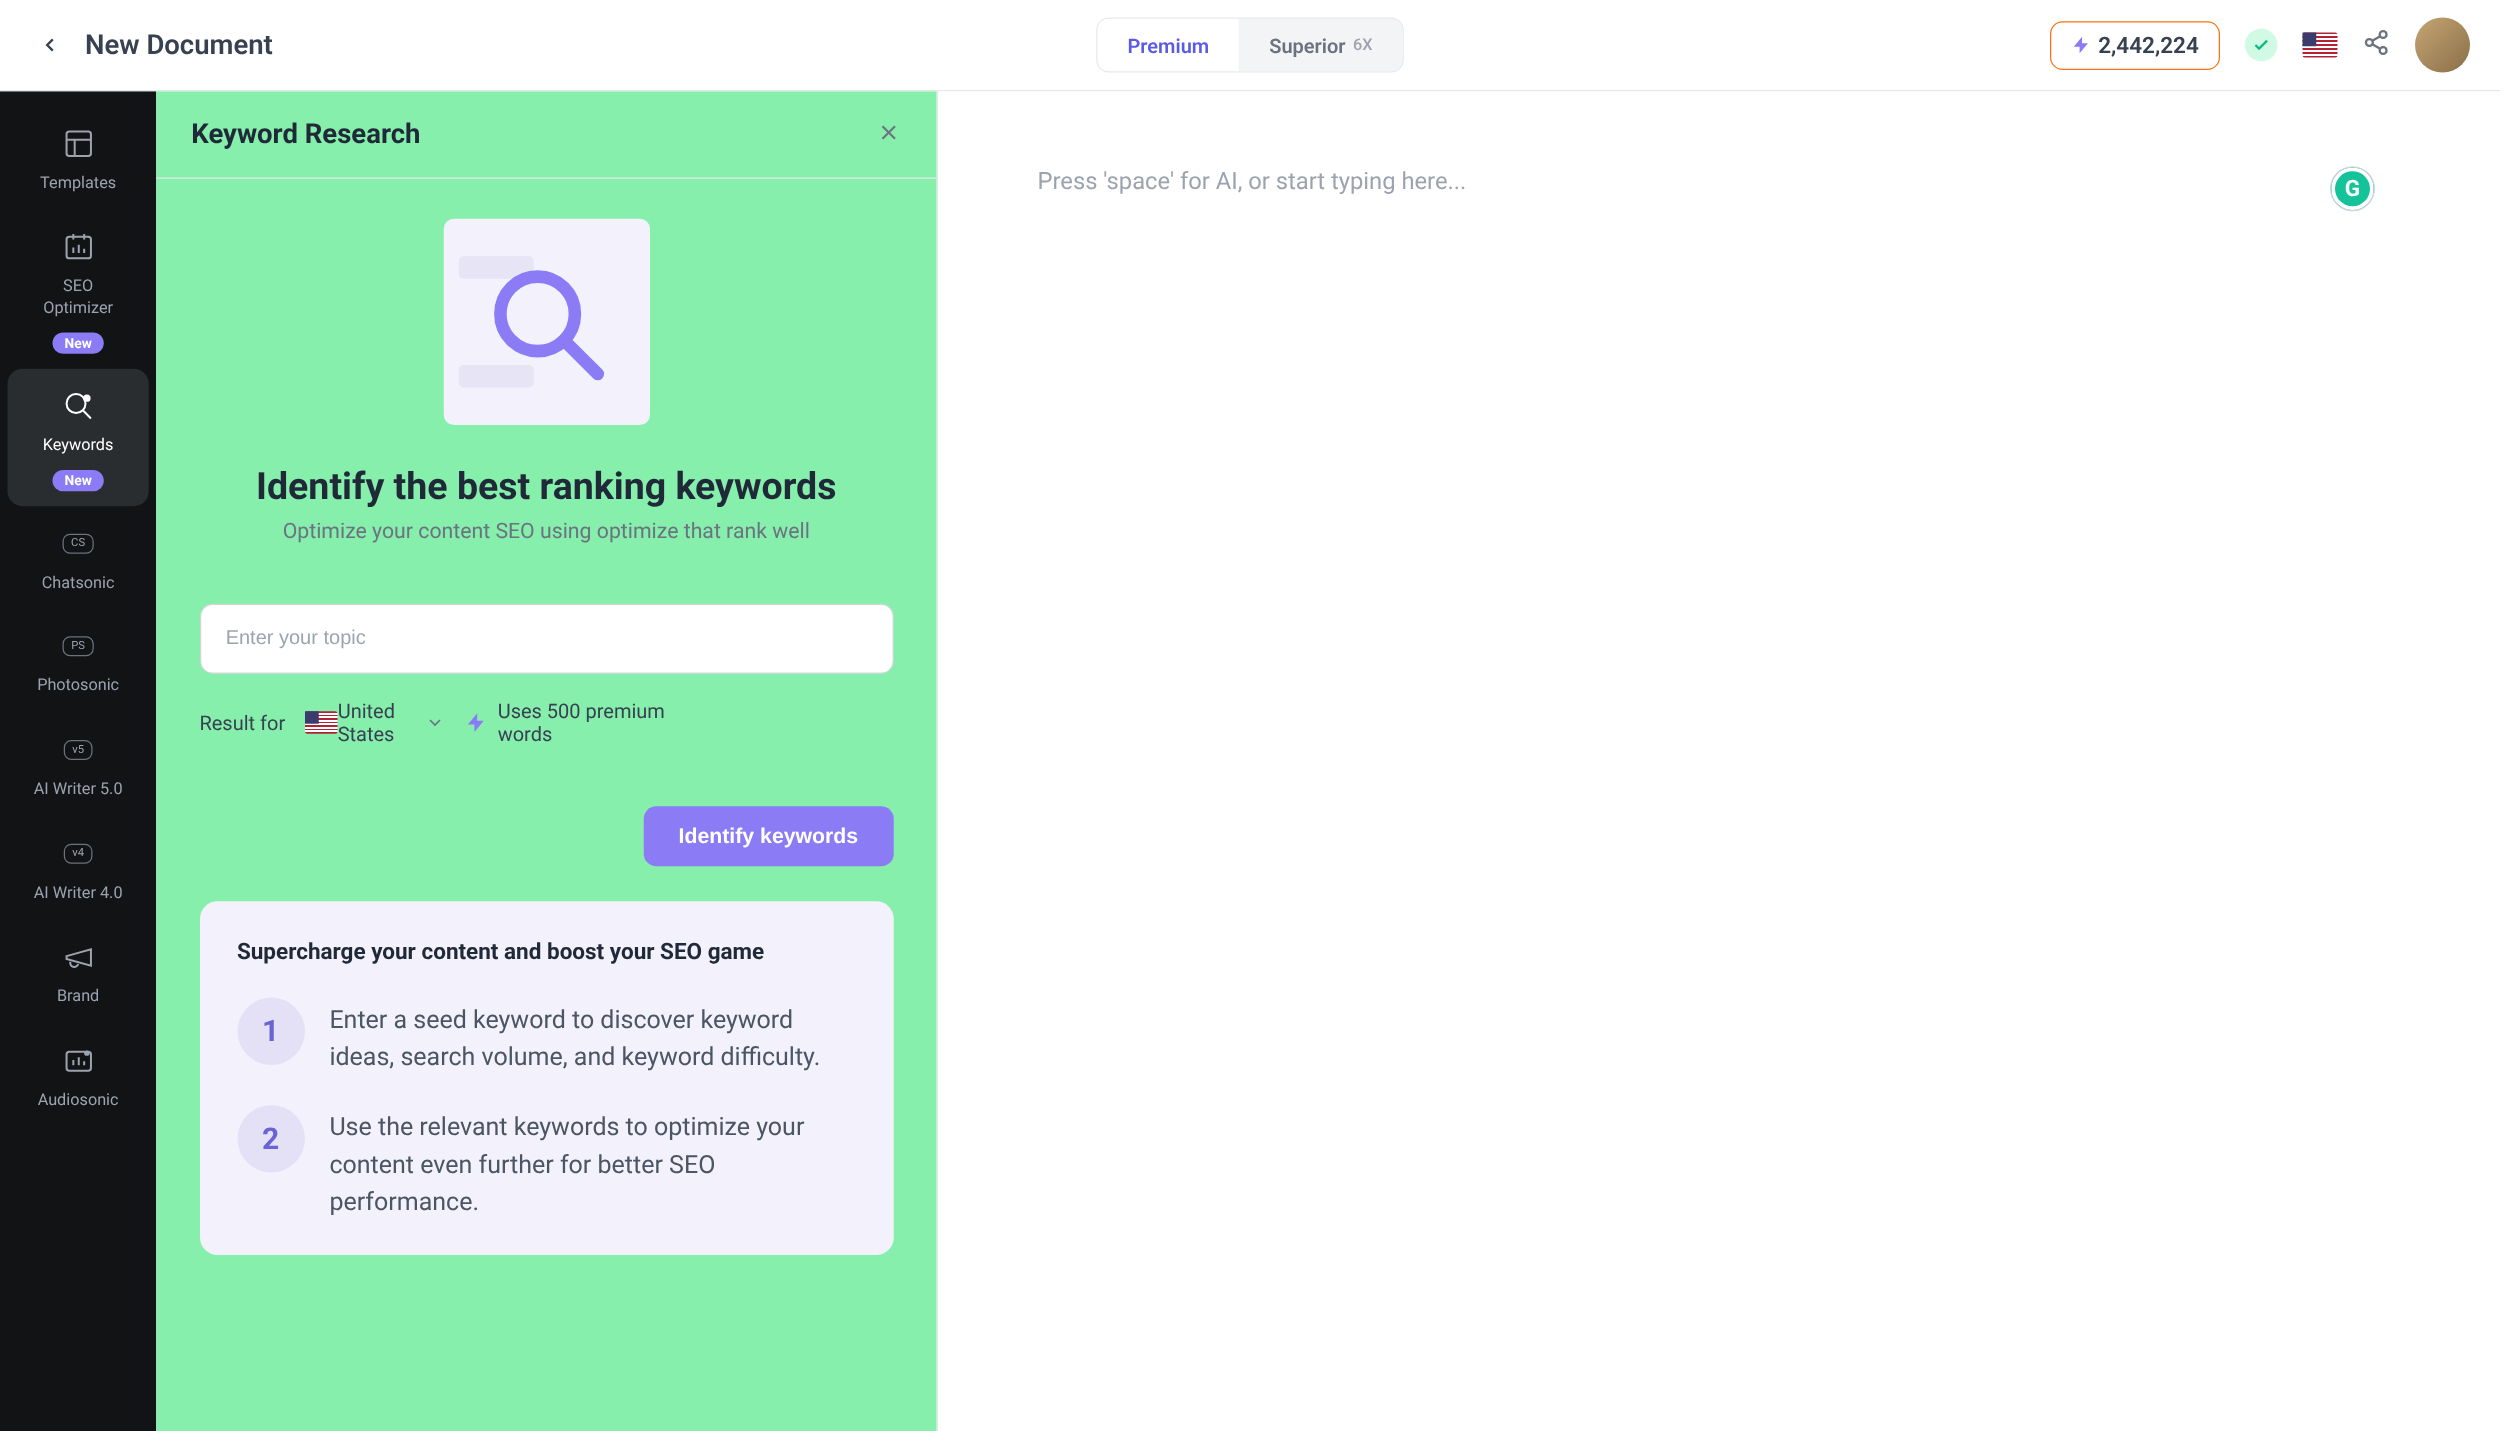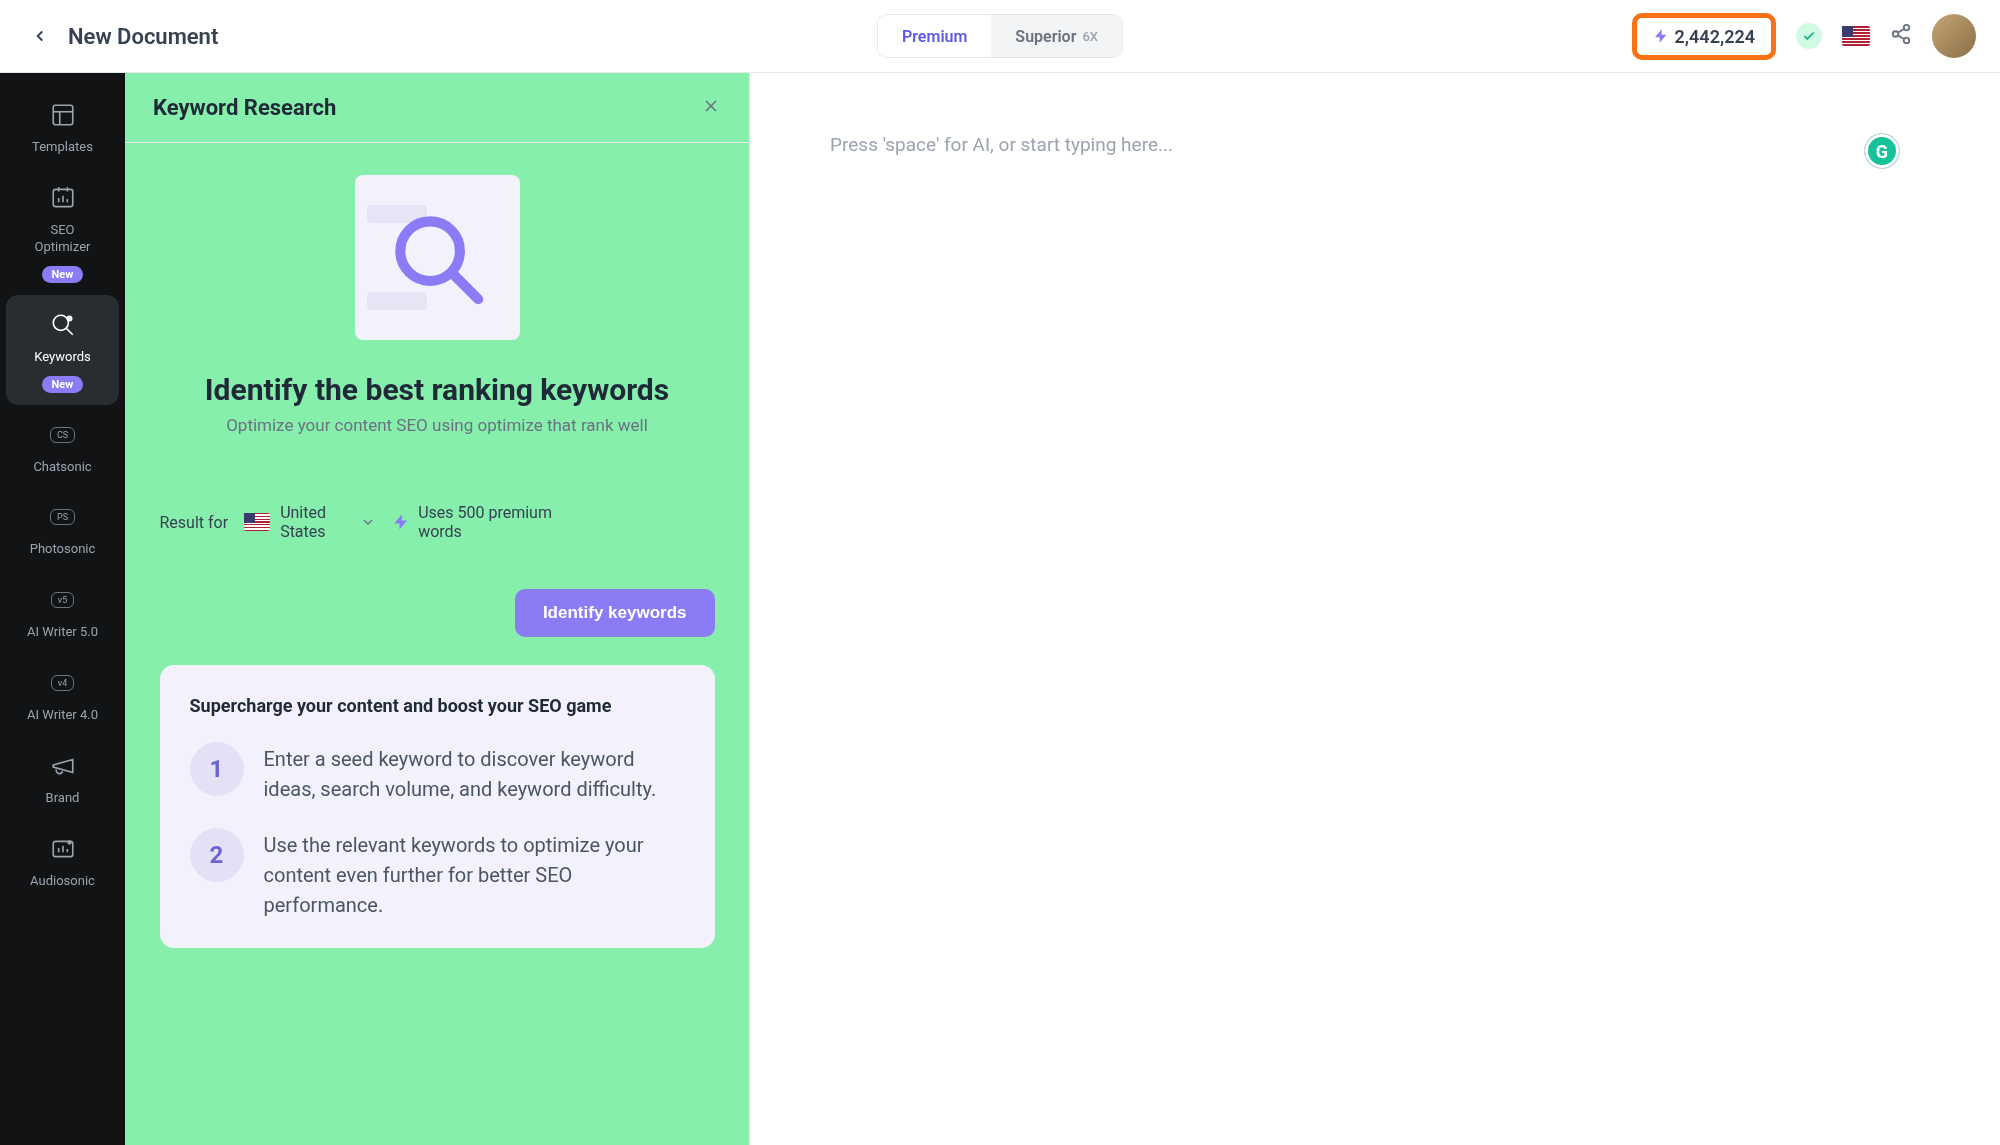--- a/index.html
+++ b/index.html
@@ -7,21 +7,21 @@
 .app { display: flex; flex-direction: column; height: 100vh; width: 100vw; }
 .topbar { display: flex; align-items: center; height: 73px; padding: 0 24px; border-bottom: 1px solid #e5e7eb; position: relative; }
 .back-btn { display: flex; align-items: center; justify-content: center; width: 32px; height: 32px; cursor: pointer; color: #374151; }
 .doc-title { font-size: 22px; font-weight: 600; color: #374151; margin-left: 12px; }
 .plan-toggle { position: absolute; left: 50%; transform: translateX(-50%); display: flex; border: 1px solid #e5e7eb; border-radius: 10px; overflow: hidden; height: 44px; }
 .plan-option { display: flex; align-items: center; padding: 0 24px; font-size: 16px; font-weight: 600; cursor: pointer; gap: 6px; }
 .plan-option.premium { color: #5b5ce6; background: #fff; }
 .plan-option.superior { color: #6b7280; background: #f3f4f6; }
 .plan-badge { font-size: 13px; color: #9ca3af; font-weight: 500; }
 .topbar-right { margin-left: auto; display: flex; align-items: center; gap: 20px; }
-.credits { display: flex; align-items: center; gap: 6px; border: 5px solid #f97316; border-radius: 10px; padding: 8px 16px; font-size: 18px; font-weight: 600; color: #374151; }
+.credits { display: flex; align-items: center; gap: 6px; border: 1px solid #f97316; border-radius: 10px; padding: 8px 16px; font-size: 18px; font-weight: 600; color: #374151; }
 .credits svg { color: #8b7cf6; }
 .check-badge { width: 26px; height: 26px; border-radius: 50%; background: #d1fae5; display: flex; align-items: center; justify-content: center; color: #10b981; }
 .flag { width: 28px; height: 20px; border-radius: 2px; }
 .share-icon { color: #6b7280; cursor: pointer; }
 .avatar { width: 44px; height: 44px; border-radius: 50%; background: linear-gradient(135deg, #c4a574, #8b6f47); }
 .body { display: flex; flex: 1; min-height: 0; }
 .sidebar { width: 125px; background: #111315; display: flex; flex-direction: column; padding-top: 12px; overflow-y: auto; }
 .sidebar-item { display: flex; flex-direction: column; align-items: center; padding: 12px 25px; color: #9ca3af; cursor: pointer; font-size: 13px; text-align: center; gap: 6px; }
 .sidebar-item.active { background: #2a2d30; border-radius: 12px; margin: 0 6px; color: #fff; }
 .sidebar-item .icon-box { width: 36px; height: 36px; display: flex; align-items: center; justify-content: center; }
@@ -35,21 +35,21 @@
 .panel-body { padding: 32px; display: flex; flex-direction: column; align-items: center; }
 .hero-icon { width: 165px; height: 165px; background: #f3f1fc; border-radius: 8px; display: flex; align-items: center; justify-content: center; margin-bottom: 32px; position: relative; }
 .hero-icon::before { content: ''; position: absolute; left: 12px; top: 30px; width: 60px; height: 18px; background: #e6e4f5; border-radius: 4px; }
 .hero-icon::after { content: ''; position: absolute; left: 12px; bottom: 30px; width: 60px; height: 18px; background: #e6e4f5; border-radius: 4px; }
 .hero-headline { font-size: 30px; font-weight: 700; color: #1f2937; text-align: center; margin-bottom: 8px; }
 .hero-sub { font-size: 17px; color: #6b7280; text-align: center; margin-bottom: 48px; }
 .topic-input { width: 100%; max-width: 555px; border: 1px solid #d1d5db; border-radius: 10px; padding: 18px 20px; font-size: 16px; color: #374151; outline: none; }
 .topic-input::placeholder { color: #9ca3af; }
 .options-row { display: flex; align-items: center; width: 100%; max-width: 555px; margin-top: 20px; gap: 16px; font-size: 16px; color: #374151; flex-wrap: wrap; }
 .options-row .label { color: #374151; max-width: 70px; }
-.country-select { display: flex; align-items: center; gap: 10px; cursor: pointer; }
+.country-select { display: flex; align-items: center; cursor: pointer; }
 .country-select .chev { color: #6b7280; }
 .usage { display: flex; align-items: center; gap: 8px; color: #374151; }
 .usage svg { color: #8b7cf6; }
 .identify-btn { align-self: flex-end; margin-right: calc((100% - 555px) / 2); margin-top: 48px; background: #8b7cf6; color: #fff; font-size: 17px; font-weight: 600; padding: 14px 28px; border: none; border-radius: 10px; cursor: pointer; }
 .info-card { width: 100%; max-width: 555px; background: #f3f1fc; border-radius: 14px; padding: 28px 30px; margin-top: 28px; }
 .info-card-title { font-size: 18px; font-weight: 700; color: #1f2937; margin-bottom: 24px; line-height: 1.4; }
 .info-step { display: flex; gap: 20px; margin-bottom: 24px; }
 .info-step:last-child { margin-bottom: 0; }
 .step-num { width: 54px; height: 54px; border-radius: 50%; background: #e4e1f7; color: #6b63d4; display: flex; align-items: center; justify-content: center; font-size: 24px; font-weight: 700; flex-shrink: 0; }
 .step-text { font-size: 20px; color: #4b5563; line-height: 1.5; padding-top: 2px; }
@@ -212,20 +212,21 @@
         <div class="hero-icon">
           <svg width="110" height="110" viewBox="0 0 24 24" fill="none" stroke="#8b7cf6" stroke-width="2.2" style="z-index:1; position:relative;">
               <circle cx="10.5" cy="10.5" r="6.5"></circle>
               <line x1="21" y1="21" x2="15.2" y2="15.2" stroke-linecap="round"></line>
             </svg>
         </div>
 
         <div class="hero-headline">Identify the best ranking keywords</div>
         <div class="hero-sub">Optimize your content SEO using optimize that rank well</div>
 
+        <input class="topic-input" placeholder="Enter your topic" style="">
 
         <div class="options-row">
           <div class="label">Result for</div>
           <div class="country-select">
             <div class="flag us-flag" style="width:26px;height:18px;"></div>
             <span style="max-width:70px;">United States</span>
             <svg class="chev" width="16" height="16" viewBox="0 0 24 24" fill="none" stroke="currentColor" stroke-width="2">
                 <polyline points="6 9 12 15 18 9"></polyline>
               </svg>
           </div>

